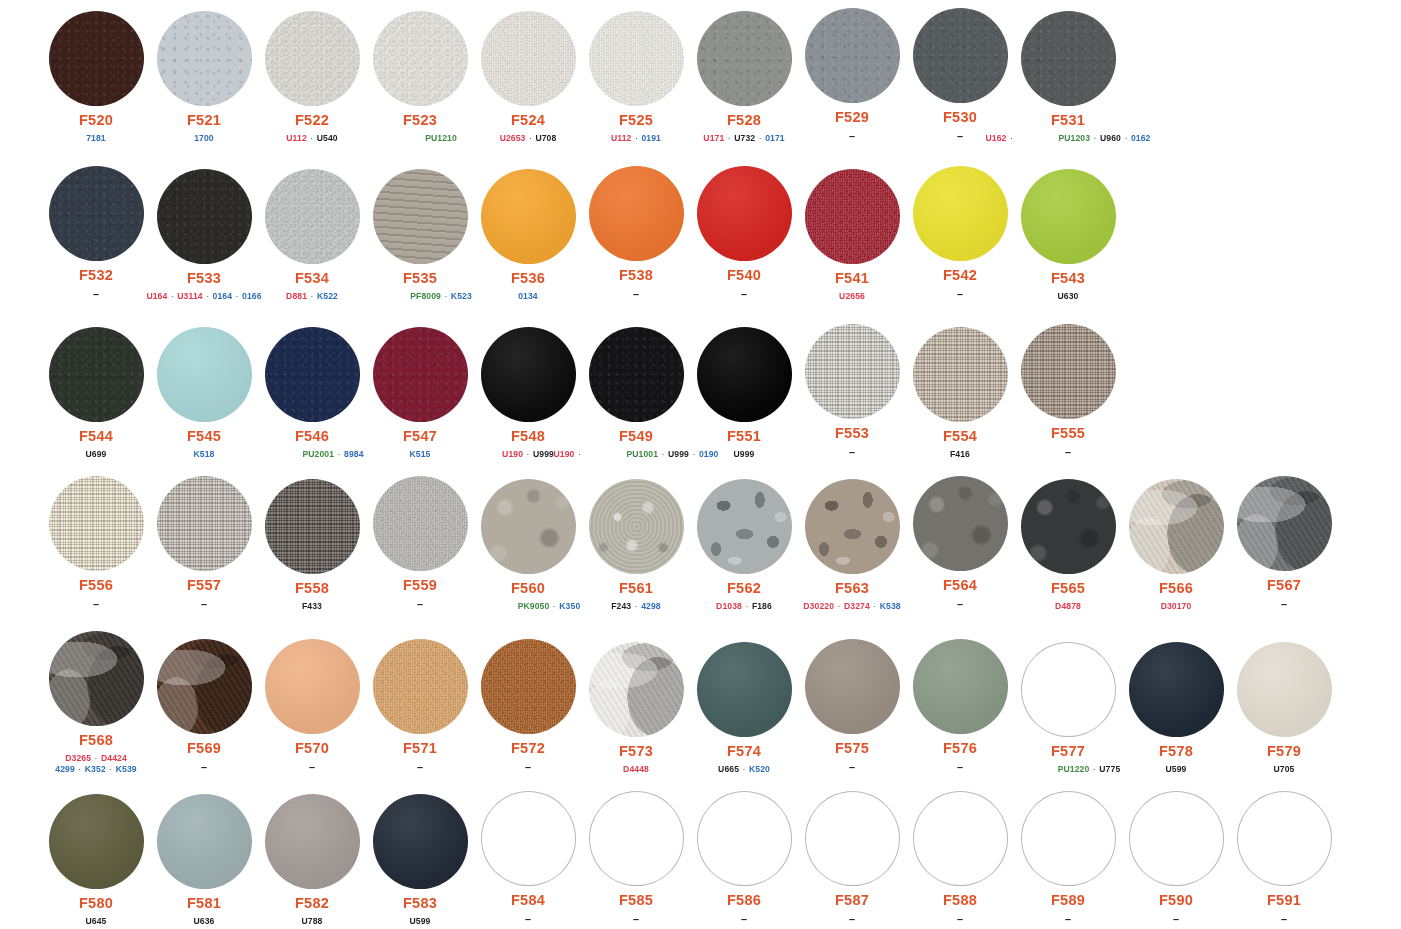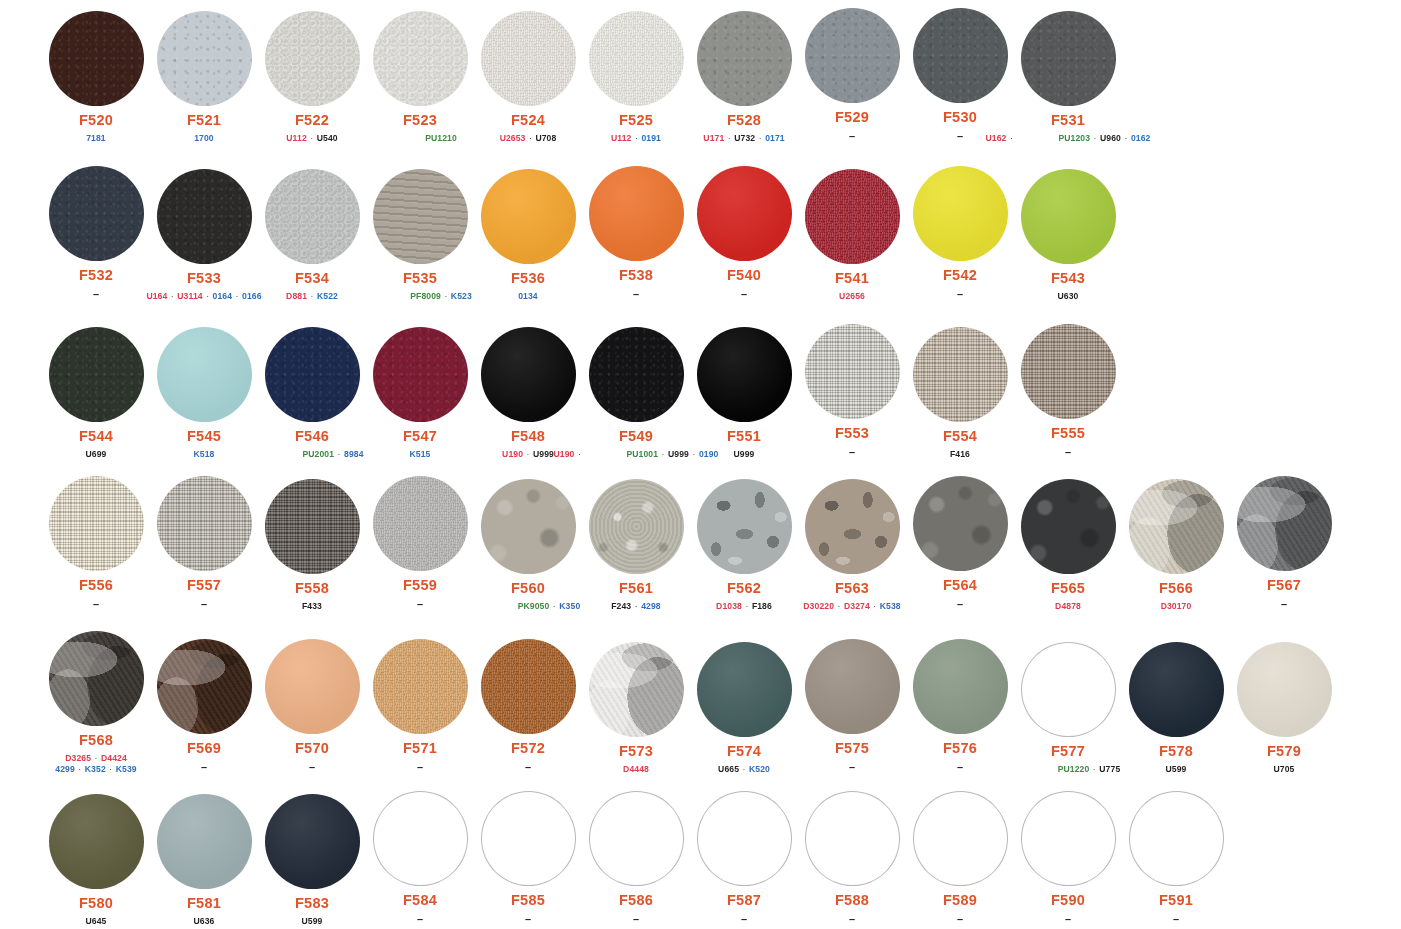--- a/index.html
+++ b/index.html
@@ -701,20 +701,31 @@
             <div class="tex" style="background-image: radial-gradient(circle at 38% 30%, rgba(255, 255, 255, 0.1), rgba(0, 0, 0, 0.05) 70%); background-size: 95px 95px;"></div>
           </div>
         </div>
         <div class="code">F581</div>
         <div class="subs">
           <span class="ln"><span class="sc-black">U636</span></span>
         </div>
       </div>
       <div class="cell">
         <div class="disc-wrap">
+          <div class="disc" style="background-color: rgb(165, 157, 152);">
+            <div class="tex" style="background-image: radial-gradient(circle at 38% 30%, rgba(255, 255, 255, 0.1), rgba(0, 0, 0, 0.05) 70%); background-size: 95px 95px;"></div>
+          </div>
+        </div>
+        <div class="code">F582</div>
+        <div class="subs">
+          <span class="ln"><span class="sc-black">U788</span></span>
+        </div>
+      </div>
+      <div class="cell">
+        <div class="disc-wrap">
           <div class="disc" style="background-color: rgb(34, 43, 56);">
             <div class="tex" style="background-image: radial-gradient(circle at 38% 30%, rgba(255, 255, 255, 0.1), rgba(0, 0, 0, 0.05) 70%); background-size: 95px 95px;"></div>
           </div>
         </div>
         <div class="code">F583</div>
         <div class="subs">
           <span class="ln"><span class="sc-black">U599</span></span>
         </div>
       </div>
       <div class="cell">

